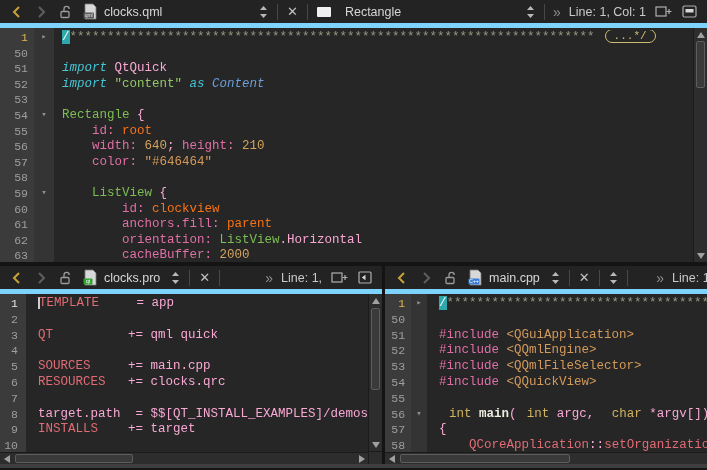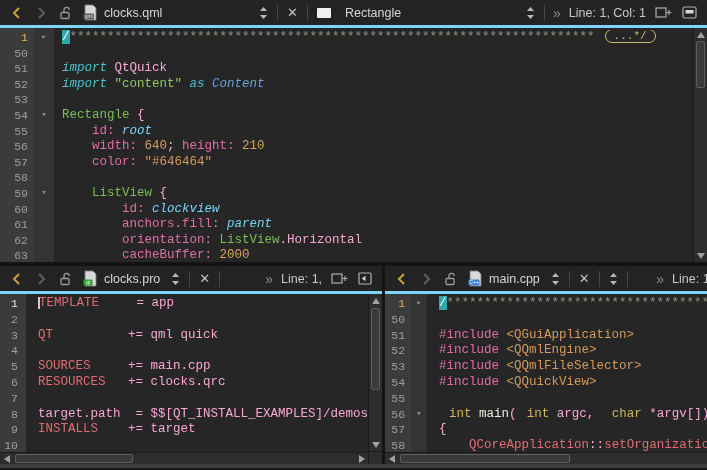--- a/index.html
+++ b/index.html
@@ -1,20 +1,20 @@
 <!DOCTYPE html>
 <html><head>
 <meta charset="utf-8">
 <style>
   * { box-sizing: border-box; margin: 0; padding: 0; }
   body { background:#111; font-family:"Liberation Sans",sans-serif; }
   .window{ width:707px; height:470px; background:#262626; overflow:hidden; position:relative; display:flex; flex-direction:column; }
 
   
-  .toolbar{ height:28px; background:#232323; border-bottom:3px solid #7dd3fc; display:flex; align-items:center; padding:0 5px; color:#c9c9c9; font-size:12.5px; flex:none; }
+  .toolbar{ height:28px; background:#232323; border-bottom:5px solid #7dd3fc; display:flex; align-items:center; padding:0 5px; color:#c9c9c9; font-size:12.5px; flex:none; }
   .tbtn{ display:flex; align-items:center; justify-content:center; padding:0 5px; height:100%; }
   .ficon{ display:flex; align-items:center; margin:0 6px 0 4px; }
   .fname{ color:#d6d6d6; white-space:nowrap; }
   .symname{ color:#d6d6d6; white-space:nowrap; margin-left:7px; }
   .sep{ width:1px; height:16px; background:#474747; margin:0 4px; flex:none; }
   .flex{ flex:1; }
   .xglyph{ font-size:13px; color:#c2c2c2; }
   .ovf{ font-size:14px; color:#8f8f8f; padding:0 4px; }
   .linecol{ white-space:nowrap; color:#c9c9c9; padding:0 4px; }
 
@@ -51,25 +51,25 @@
   
   .pl{ color:#f9a8d4; }
   .cm{ color:#9a9a86; }
   .kw{ color:#45c6d6; font-style:italic; }
   .ty{ color:#7cbe54; }
   .pr{ color:#e06fa7; }
   .num{ color:#d2a45e; }
   .str{ color:#93c763; }
   .sor{ color:#d49a5a; }
   .bl{ color:#6a9fd8; font-style:italic; }
-  .it{ color:#7dd3fc; font-style:italic; }
+  .it{ color:#f97316; }
   .var{ color:#e06c75; }
   .inc{ color:#e06fa7; }
   .cpk{ color:#d2b45e;margin-left:10px; }
-  .fn{ color:#ececе2; color:#ececdf; font-weight:normal; }
+  .fn{ color:#ececе2; color:#ececdf; font-weight:bold; }
   .red{ color:#e06c75; }
   .cursor{ background:#2fa8ad; color:#eefafa; }
   .caret{ display:inline-block; width:2px; height:12px; background:#cfcfcf; vertical-align:middle; margin-right:-1px; }
   .badge{ display:inline-block; border:1px solid #cdbd72; color:#cdbd72; border-radius:8px; padding:0 8px; margin-left:10px; font-size:11px; line-height:13px; height:14px; position:relative; top:-1px; }
 
   
   .vsb{ width:14px; flex:none; background:#2d2d2d; border-left:1px solid #1b1b1b; display:flex; flex-direction:column; }
   .sb-btn{ height:13px; flex:none; display:flex; align-items:center; justify-content:center; }
   .sb-track{ flex:1; position:relative; }
   .sb-thumb{ position:absolute; left:2px; right:2px; border:1px solid #5d5d5d; background:#3a3a3a; border-radius:2px; }

